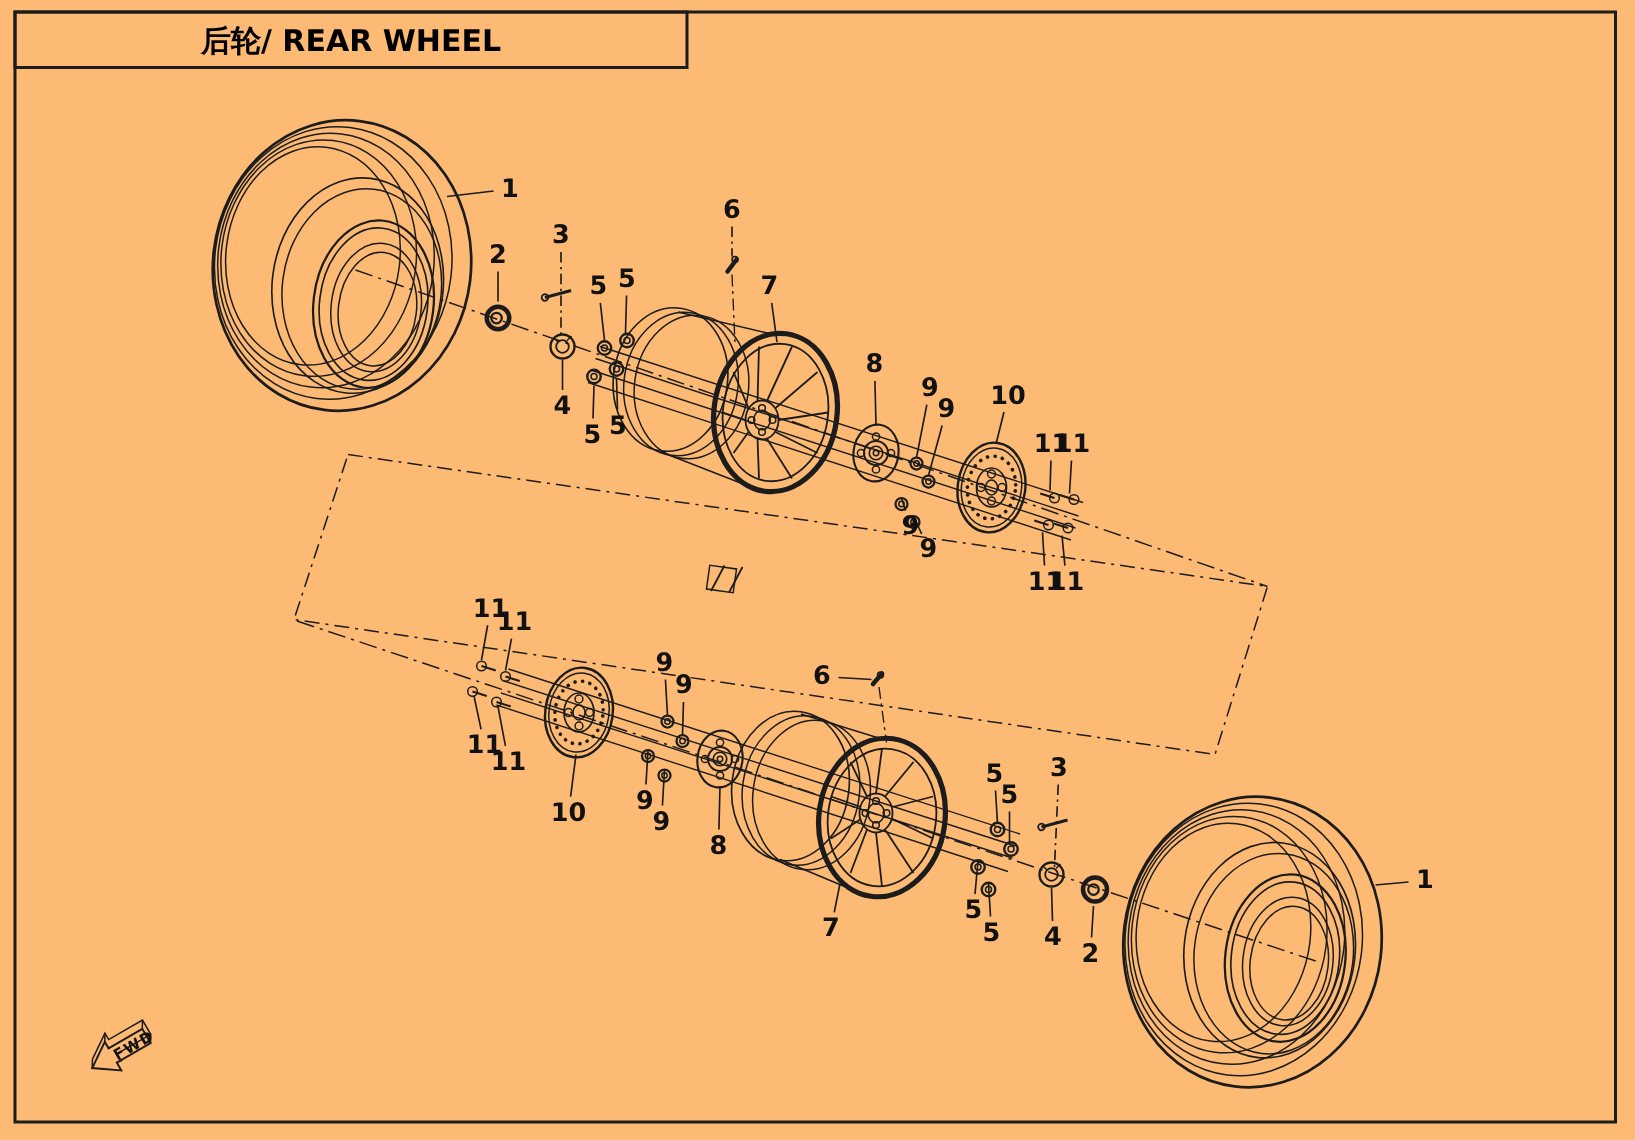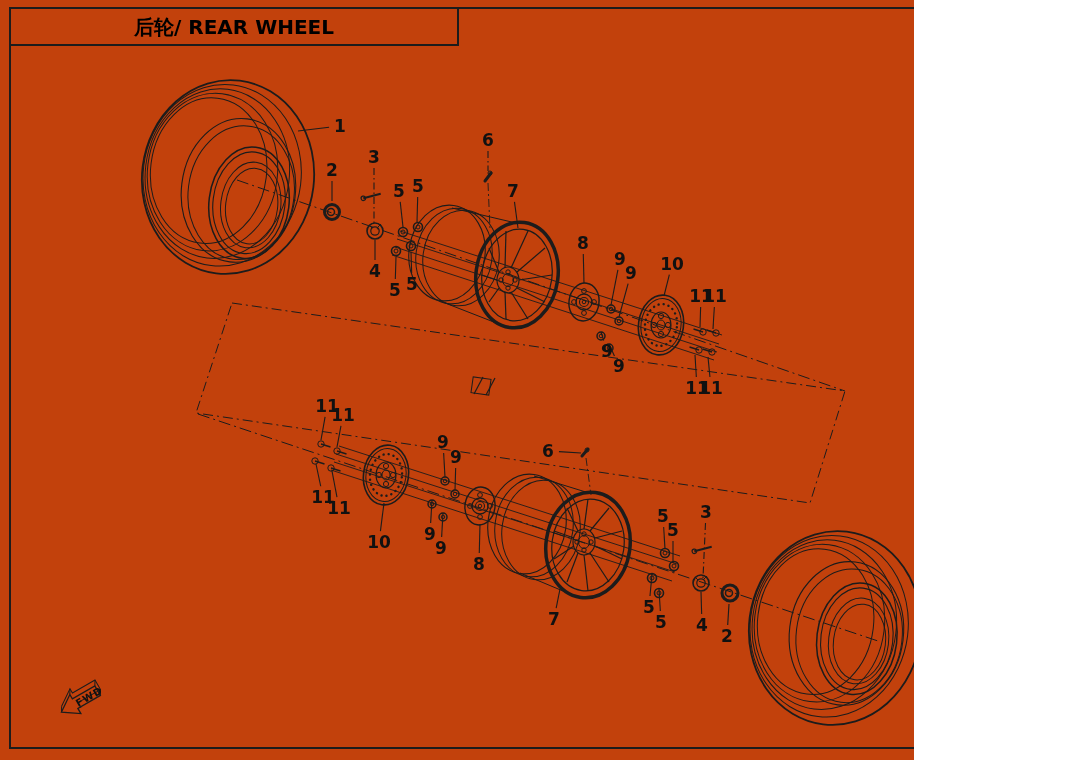--- a/index.html
+++ b/index.html
@@ -1,16 +1,16 @@
 <!DOCTYPE html>
 <html><head>
 <meta charset="utf-8">
 <style>
   html,body{margin:0;padding:0;background:#fff;}
-  .stage{position:relative;width:914px;height:760px;background:#c2410c;overflow:hidden;}
+  .stage{position:relative;width:1090px;height:760px;background:#fdba74;overflow:hidden;}
   #diagram-svg{position:absolute;left:0;top:0;}
   #diagram-svg ellipse,#diagram-svg circle,#diagram-svg line,#diagram-svg path,
   #diagram-svg polygon,#diagram-svg polyline,#diagram-svg rect{stroke:#1c1c1c;fill:none;}
   .wfill{fill:#ffffff;}
   .dark{fill:#2a2a2a;}
   .title{font:bold 20px "DejaVu Sans","Liberation Sans",sans-serif;fill:#000;text-anchor:middle;}
   .callout{font:bold 17px "DejaVu Sans","Liberation Sans",sans-serif;fill:#111;
            text-anchor:middle;dominant-baseline:central;}
   .fwd-text{font:bold 10px "DejaVu Sans","Liberation Sans",sans-serif;fill:#111;letter-spacing:1px;}
   .leader{stroke:#1c1c1c;stroke-width:1.1;}

